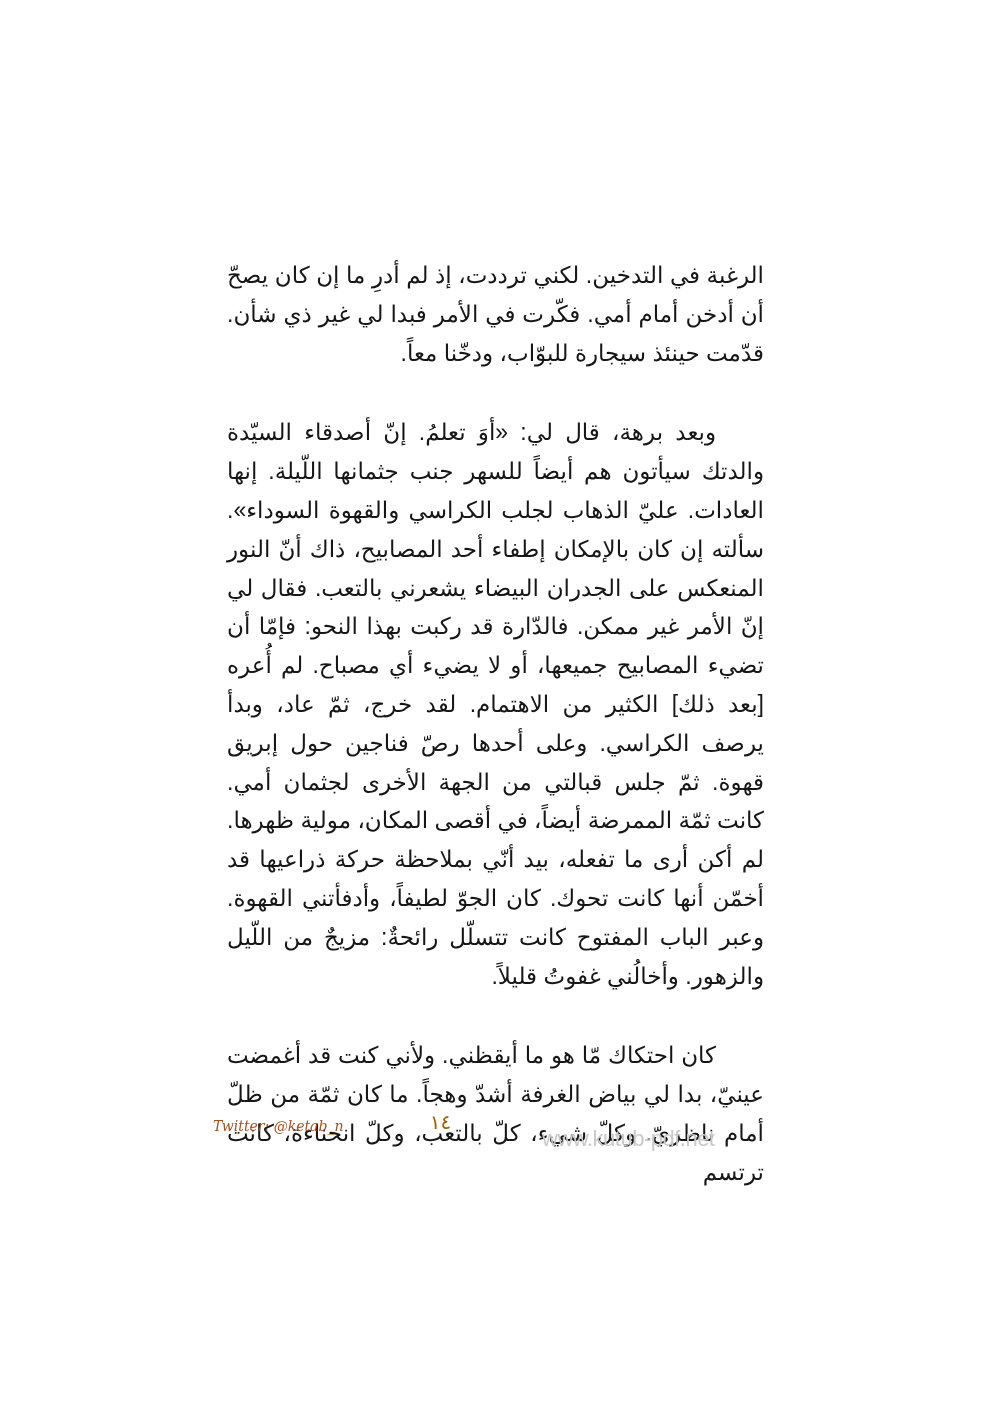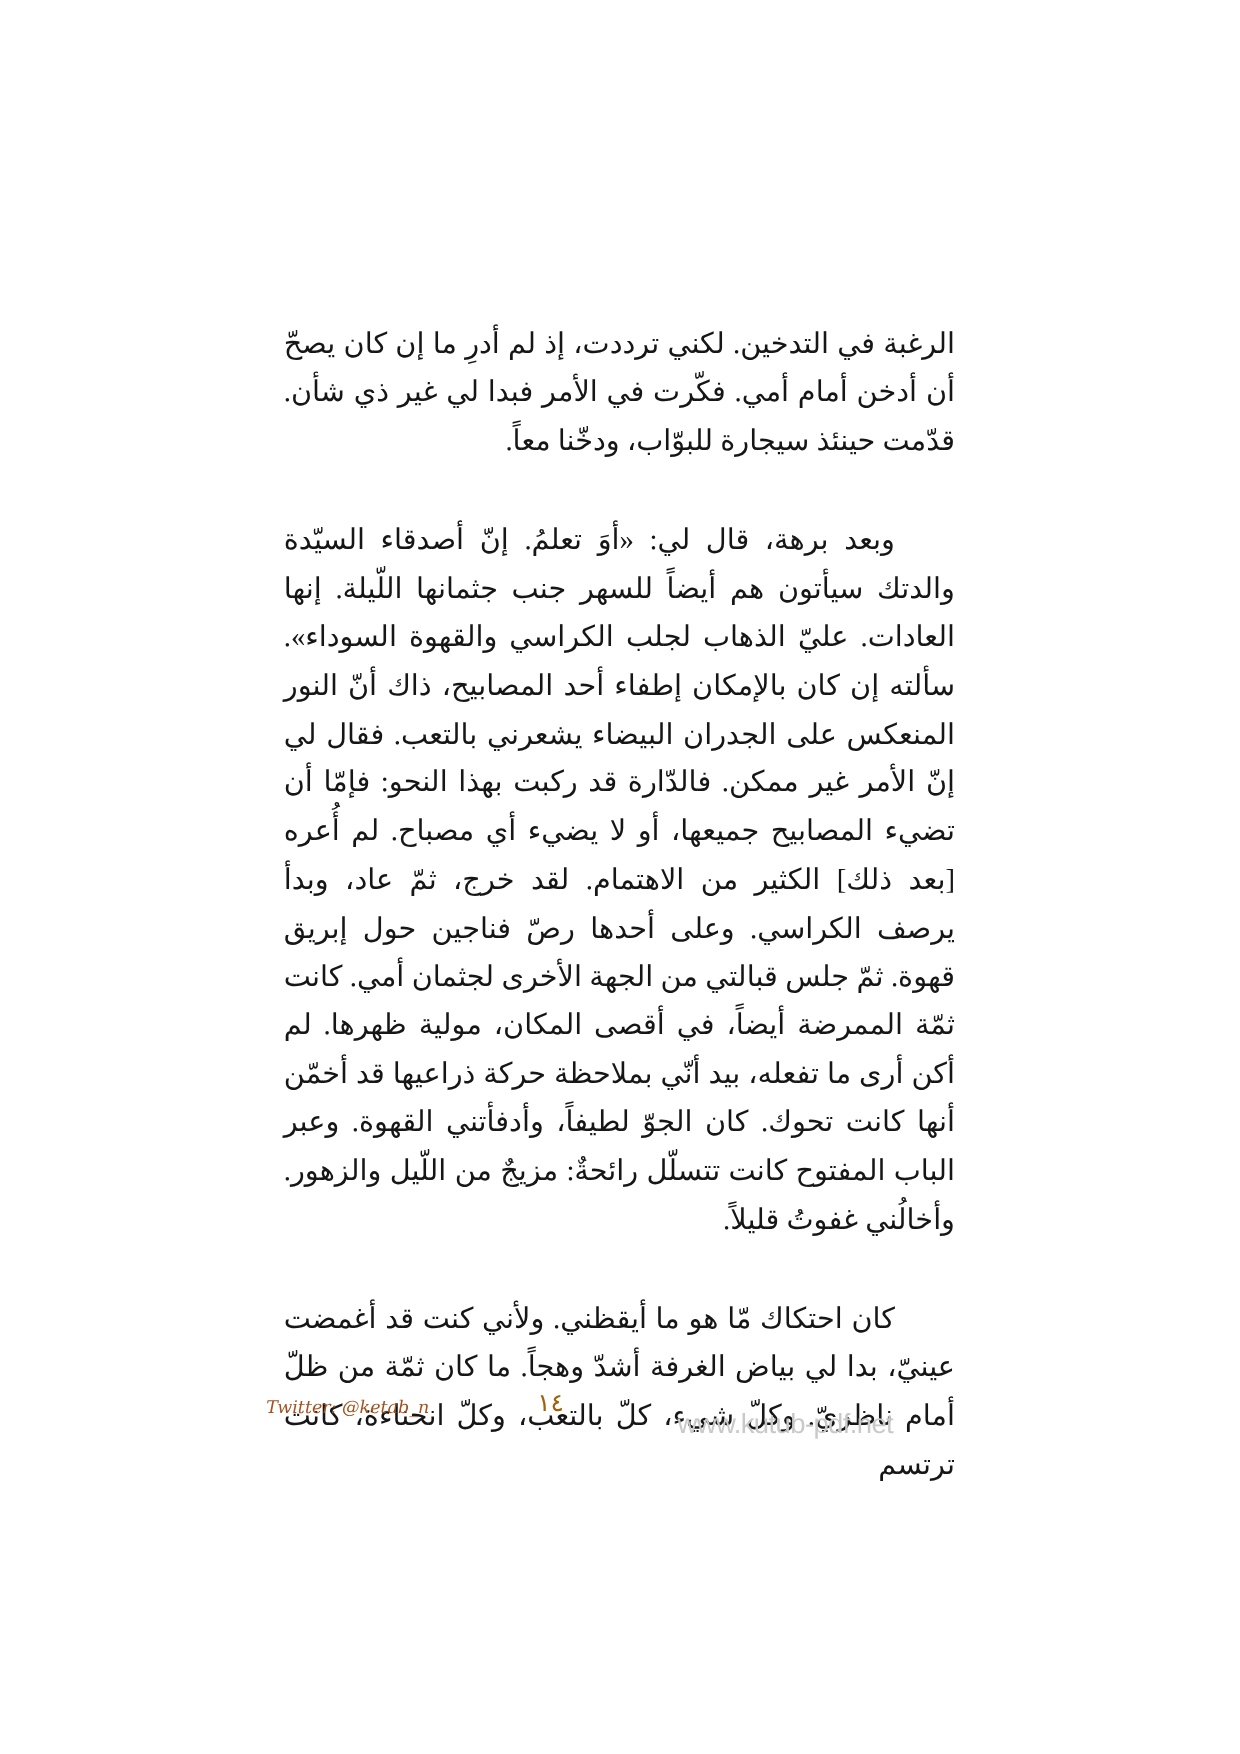--- a/index.html
+++ b/index.html
@@ -18,21 +18,21 @@
     inset: 0;
     background: #ffffff;
   }
   .text-block {
     position: absolute;
     top: 256px;
     right: 228px;
     width: 537px;
     direction: rtl;
     text-align: justify;
-    font-family: Liberation Serif, serif;
+    font-family: Liberation Sans, sans-serif;
     font-size: 23px;
     line-height: 38.8px;
     color: #161616;
   }
   .text-block p {
     margin: 0;
     padding: 0;
   }
   .text-block p.indent {
     text-indent: 48px;

